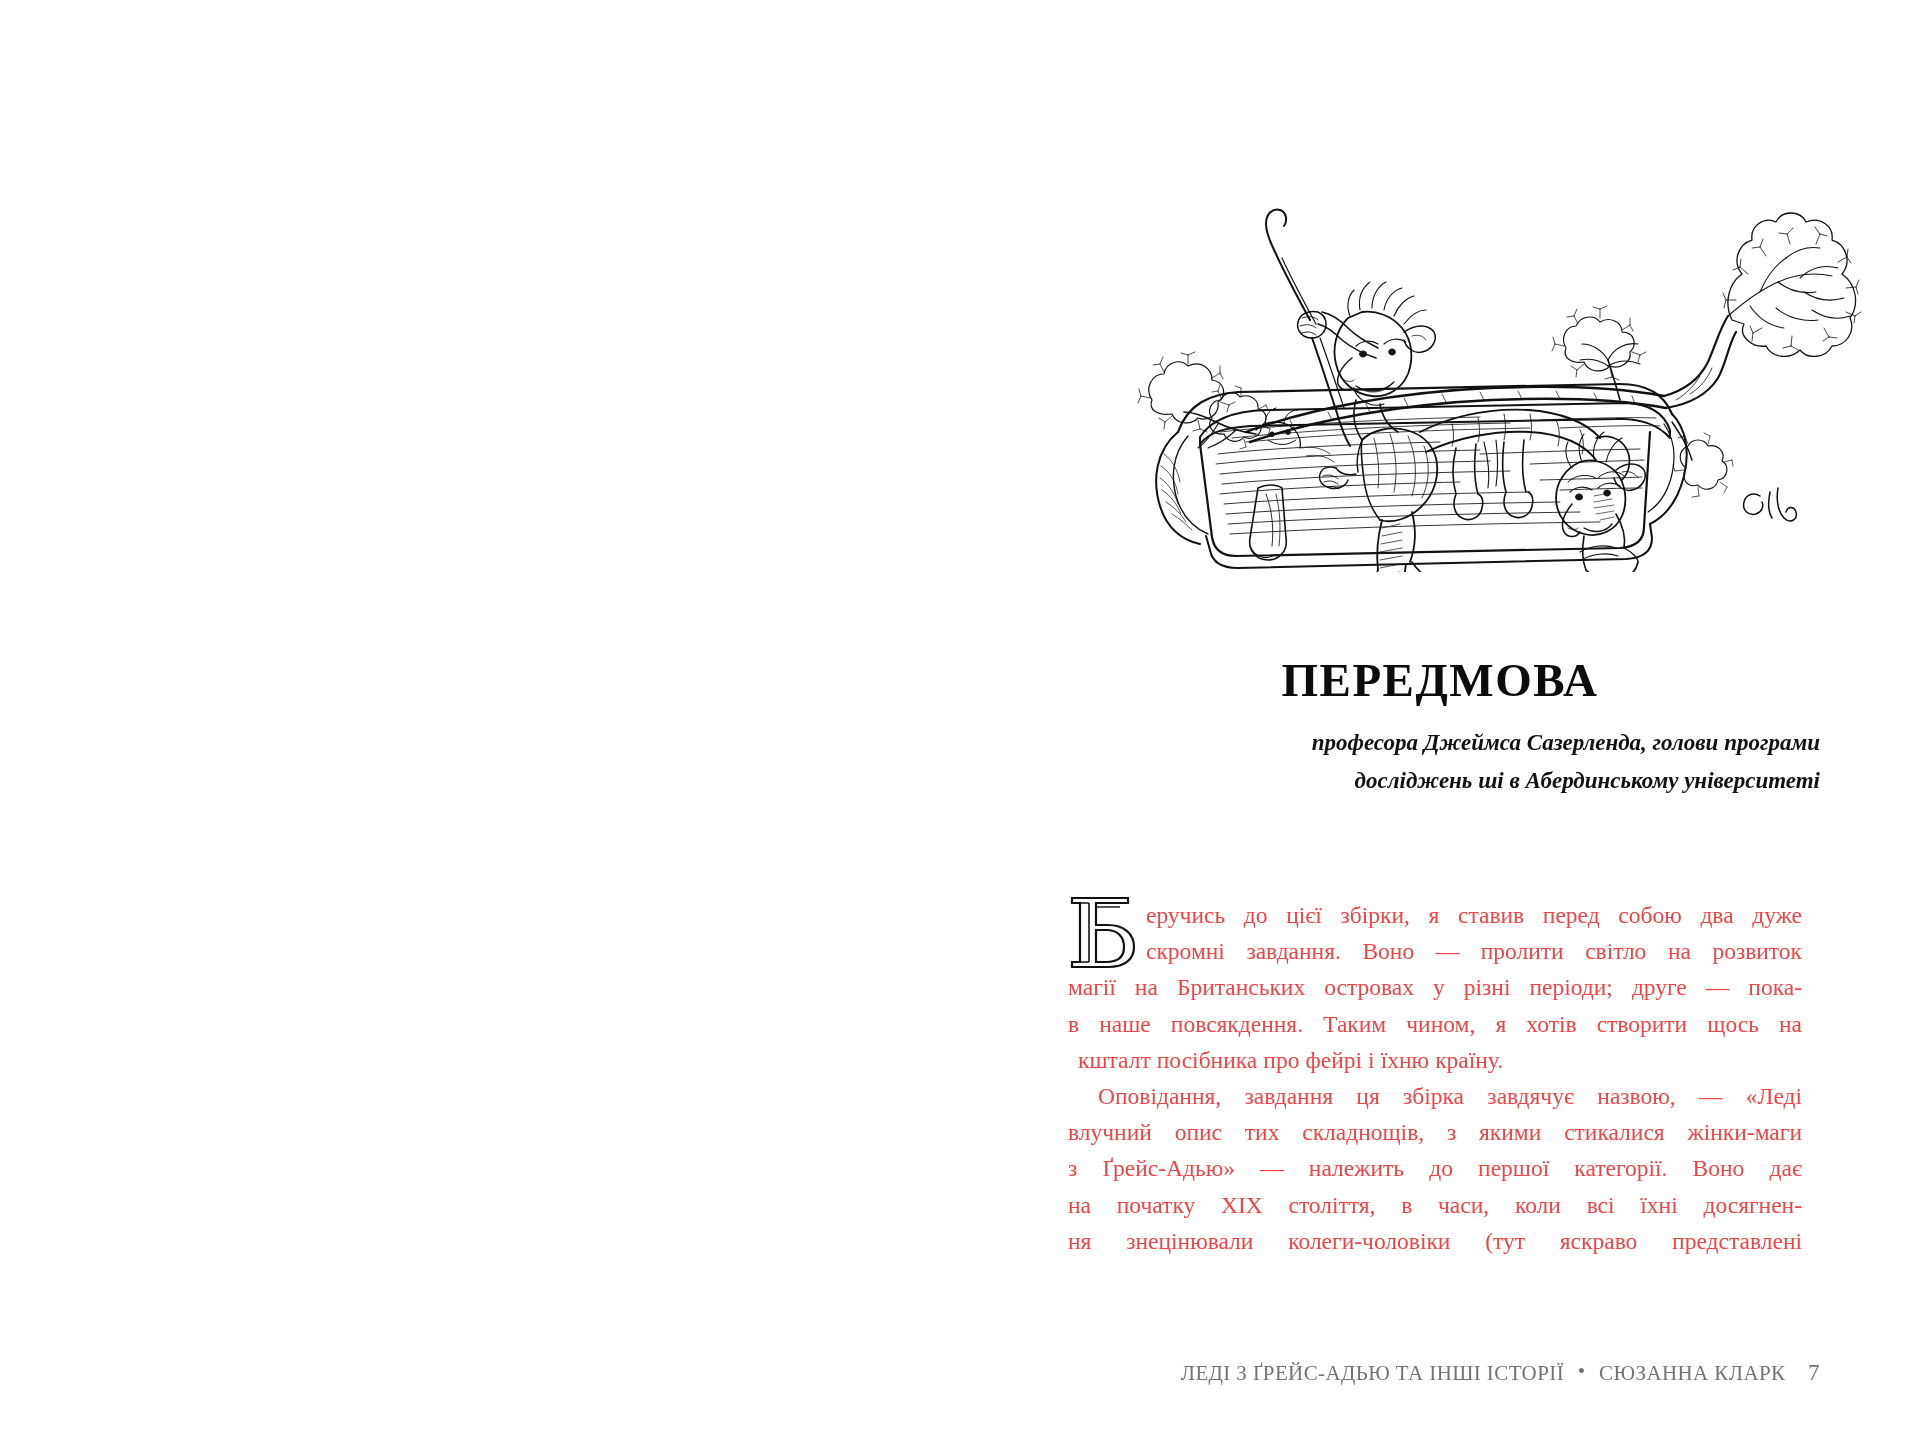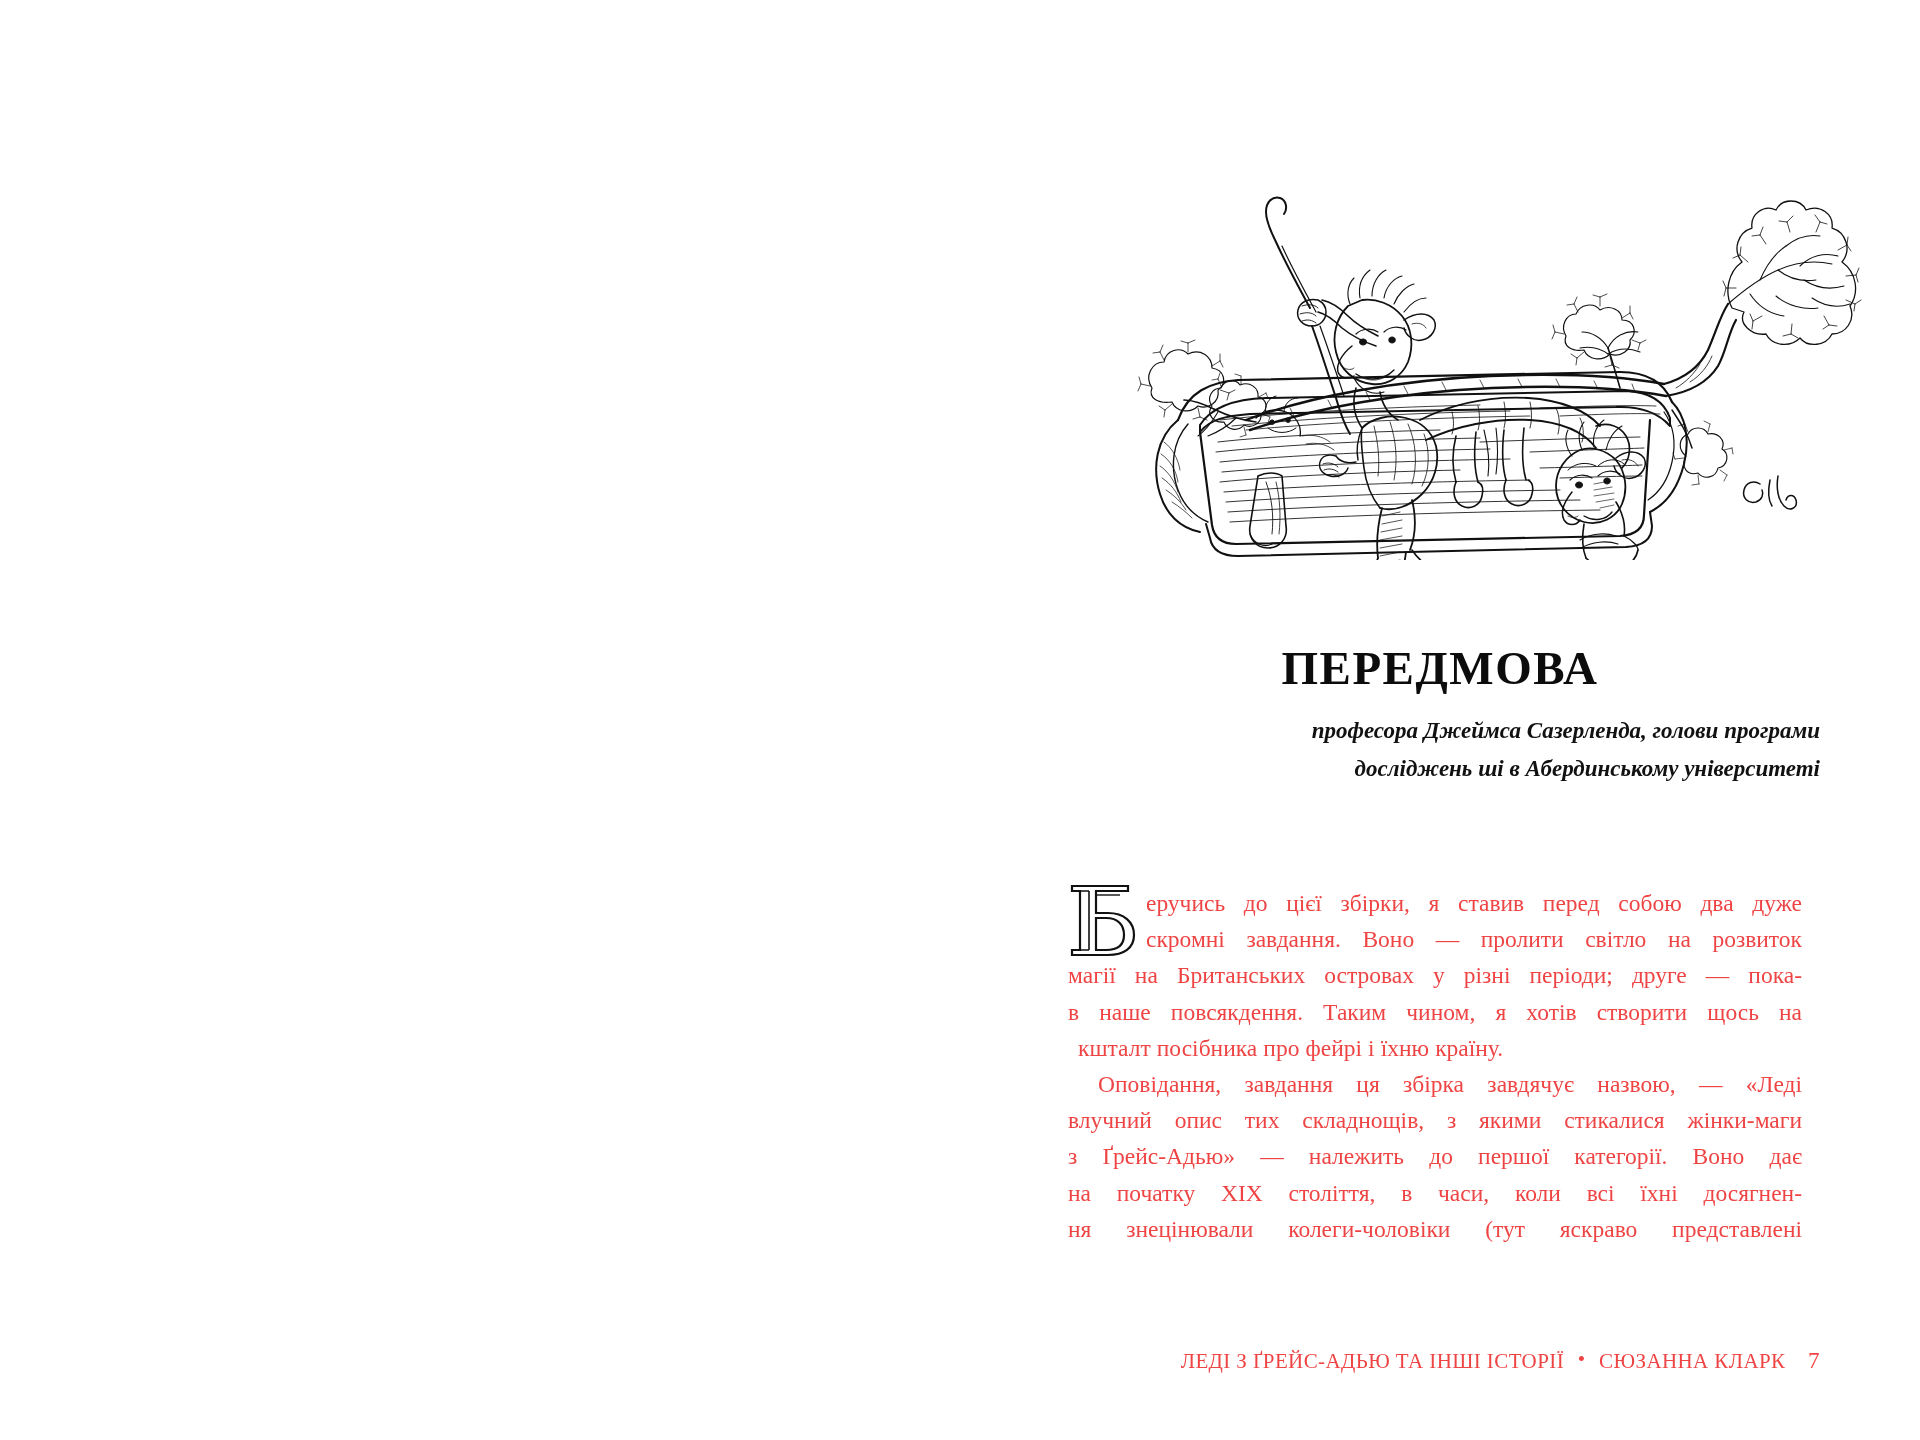--- a/index.html
+++ b/index.html
@@ -31,21 +31,21 @@
     top: 0;
     width: 960px;
     height: 1440px;
     background: #ffffff;
   }
 
   
   .page-right {
     position: absolute;
     left: 960px;
-    top: 0;
+    top: 12px;
     width: 960px;
     height: 1268px;
     background: #ffffff;
   }
 
   
   .illustration {
     position: absolute;
     left: 100px;    
     top: 120px;
@@ -141,21 +141,21 @@
 
   
   .footer {
     position: absolute;
     left: 100px;
     top: 1348px;
     width: 760px;
     text-align: right;
     font-size: 21px;
     letter-spacing: 0.4px;
-    color: #ef4444;
+    color: #737373;
     white-space: nowrap;
   }
   .footer .sep {
     display: inline-block;
     margin: 0 8px;
     transform: translateY(-2px);
   }
   .footer .folio {
     display: inline-block;
     margin-left: 17px;

